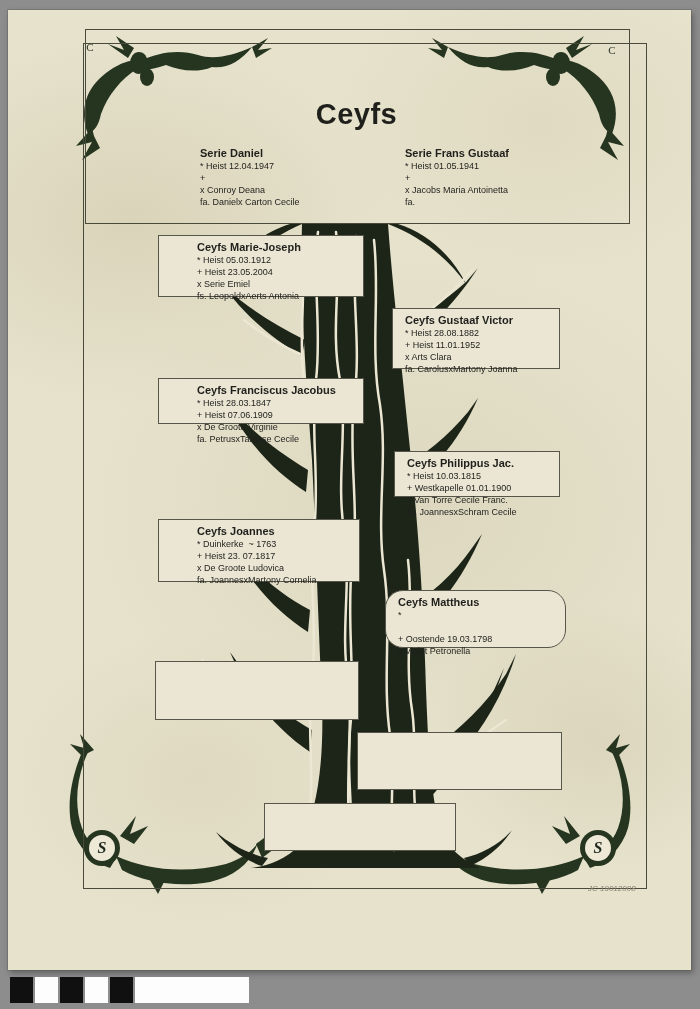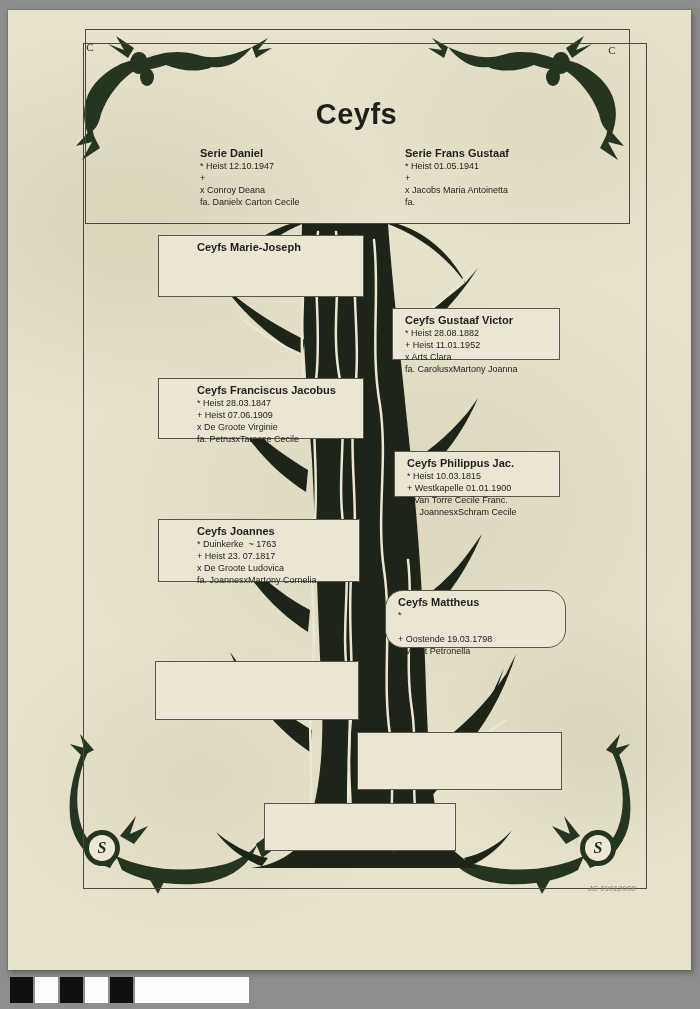--- a/index.html
+++ b/index.html
@@ -138,55 +138,61 @@
     <div class="title" style="left:77px;top:88px;">Ceyfs</div>
 
     <span class="cletter" style="left:82px;top:37px;">C</span>
     <span class="cletter" style="left:604px;top:40px;">C</span>
     <span class="sletter" style="left:94px;top:838px;">S</span>
     <span class="sletter" style="left:590px;top:838px;">S</span>
 
     <div class="entry" style="left:192px;top:137px;">
       <div class="ename">Serie Daniel</div>
       <div class="elines">
-          <div class="l">* Heist 12.10.1947</div>
+          <div class="l">* Heist 12.04.1947</div>
           <div class="l">+</div>
           <div class="l">x Conroy Deana</div>
           <div class="l">fa. Danielx Carton Cecile</div>
         </div>
     </div>
     <div class="entry" style="left:397px;top:137px;">
       <div class="ename">Serie Frans Gustaaf</div>
       <div class="elines">
           <div class="l">* Heist 01.05.1941</div>
           <div class="l">+</div>
           <div class="l">x Jacobs Maria Antoinetta</div>
           <div class="l">fa.</div>
         </div>
     </div>
 
     <div class="pbox" style="left:150px;top:225px;width:206px;height:62px;">
       <div class="inner">
         <div class="ename">Ceyfs Marie-Joseph</div>
-      </div>
-    </div>
-
-    <div class="pbox right" style="left:384px;top:298px;width:168px;height:52px;">
+        <div>
+            <div class="l">* Heist 05.03.1912</div>
+            <div class="l">+ Heist 23.05.2004</div>
+            <div class="l">x Serie Emiel</div>
+            <div class="l">fs. LeopoldxAerts Antonia</div>
+          </div>
+      </div>
+    </div>
+
+    <div class="pbox right" style="left:384px;top:298px;width:168px;height:61px;">
       <div class="inner">
         <div class="ename">Ceyfs Gustaaf Victor</div>
         <div>
             <div class="l">* Heist 28.08.1882</div>
             <div class="l">+ Heist 11.01.1952</div>
             <div class="l">x Arts Clara</div>
             <div class="l">fa. CarolusxMartony Joanna</div>
           </div>
       </div>
     </div>
 
-    <div class="pbox" style="left:150px;top:368px;width:206px;height:61px;">
+    <div class="pbox" style="left:150px;top:368px;width:206px;height:46px;">
       <div class="inner">
         <div class="ename">Ceyfs Franciscus Jacobus</div>
         <div>
             <div class="l">* Heist 28.03.1847</div>
             <div class="l">+ Heist 07.06.1909</div>
             <div class="l">x De Groote Virginie</div>
             <div class="l">fa. PetrusxTarasse Cecile</div>
           </div>
       </div>
     </div>

